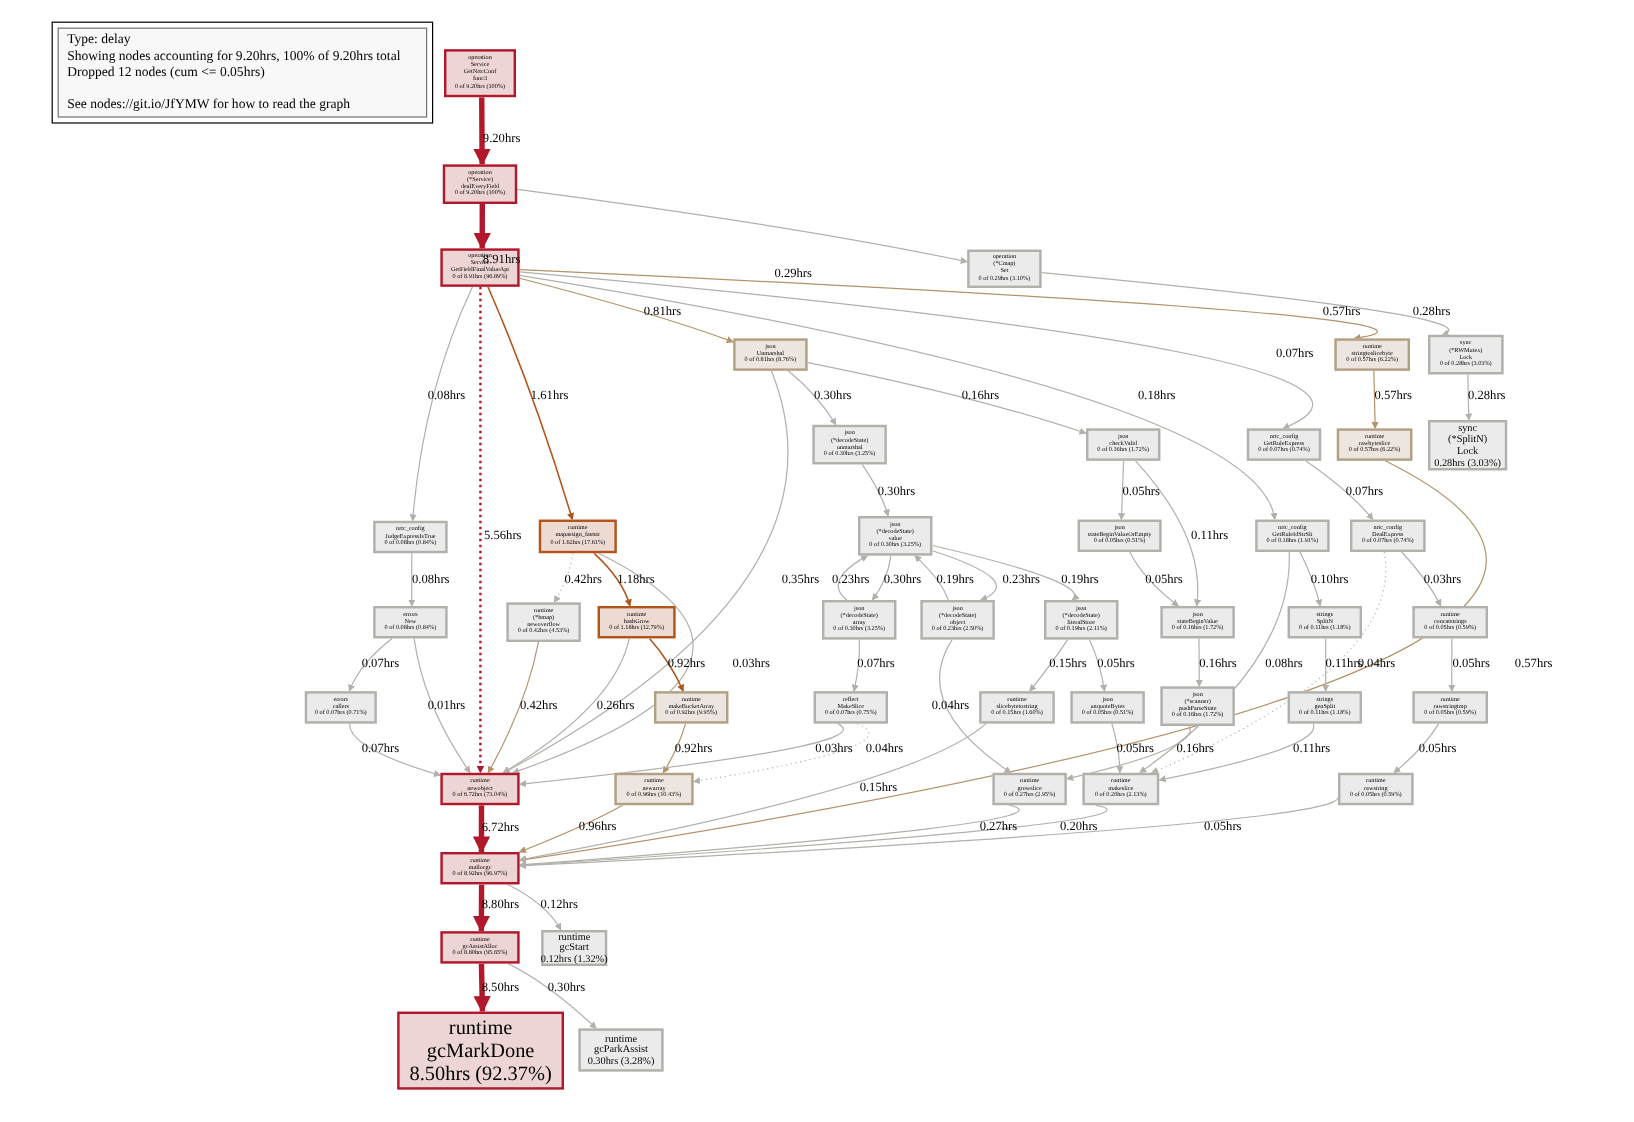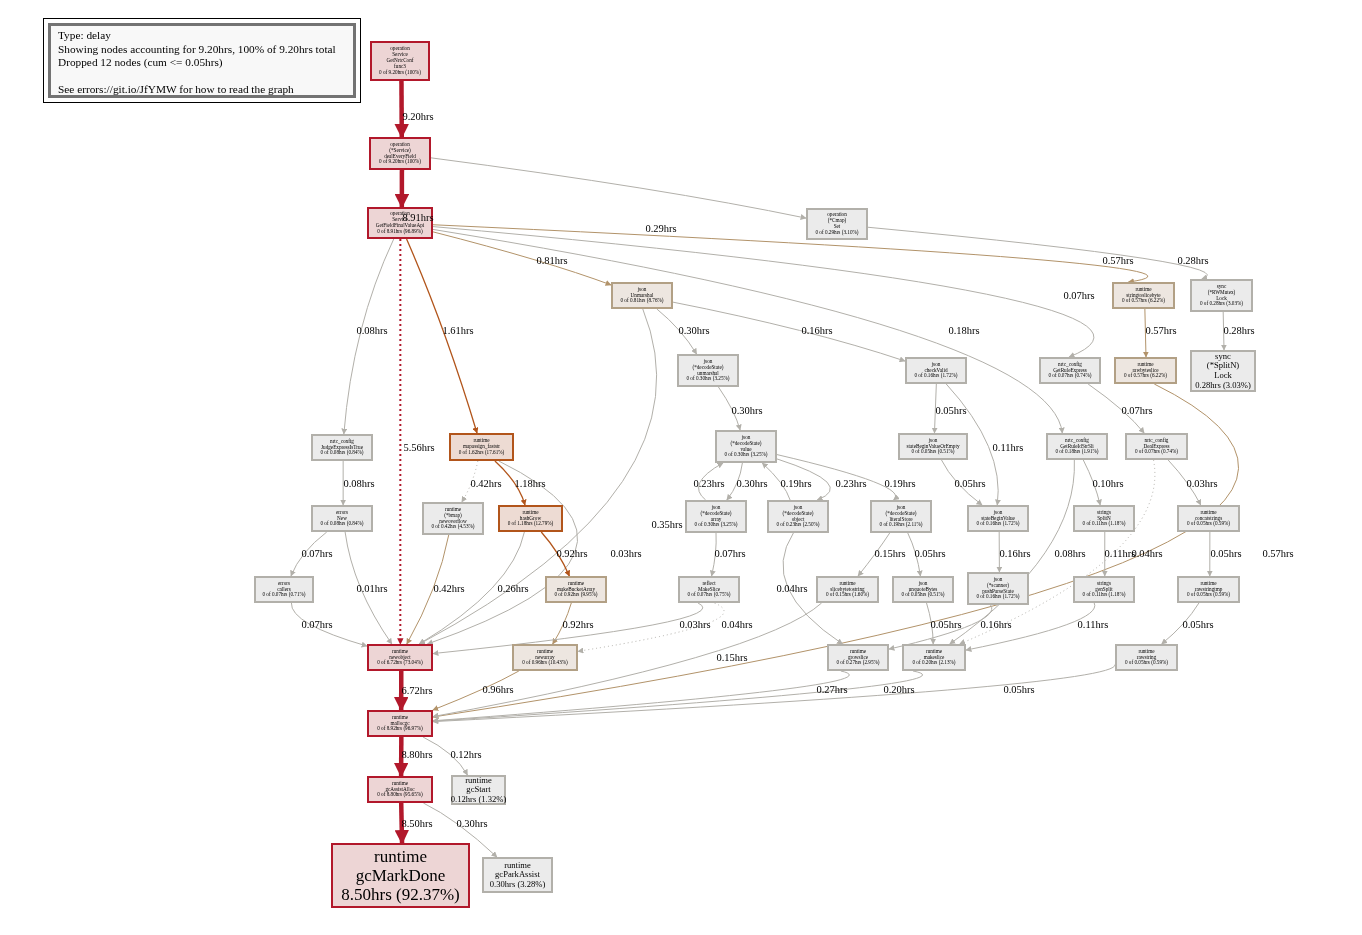--- a/index.html
+++ b/index.html
@@ -1,19 +1,19 @@
 <!DOCTYPE html>
 <html><head>
 <meta charset="utf-8">
 <style>
   html, body { margin:0; padding:0; background:#ffffff; }
   body { width:1362px; height:935px; position:relative; overflow:hidden; font-family:"Liberation Serif", "DejaVu Serif", serif; }
   #graph { position:absolute; left:0; top:0; width:1362px; height:935px; }
   .legend-box { position:absolute; left:43px; top:18px; width:316px; height:83px; border:1px solid #000; background:#fff; }
-  .legend-inner { position:absolute; left:4px; top:4px; right:4px; bottom:4px; border:3px solid #737373; background:#f8f8f8; padding:3px 7px; box-sizing:border-box; font-size:11.3px; line-height:13.6px; color:#000; }
+  .legend-inner { position:absolute; left:4px; top:4px; right:4px; bottom:4px; border:1px solid #737373; background:#f8f8f8; padding:3px 7px; box-sizing:border-box; font-size:11.3px; line-height:13.6px; color:#000; }
   .legend-inner div { white-space:nowrap; }
   .node { position:absolute; box-sizing:border-box; border:2px solid; text-align:center; display:flex; flex-direction:column; justify-content:center; align-items:center; color:#000; line-height:1.12; white-space:nowrap; }
   .node span { display:block; }
   .elabel { position:absolute; font-size:10.5px; color:#000; white-space:nowrap; transform:translate(-50%,-50%); }
 </style>
 </head>
 <body>
 
 <div id="graph">
   <svg id="edges-svg" width="1362" height="935" style="position:absolute;left:0;top:0;">
@@ -96,21 +96,21 @@
       <path d="M423.0163934426229,737 Q455.38131830601094,753 467.4583333333333,775" stroke="#b2b0aa" fill="none" stroke-width="1" marker-end="url(#arrow-cold)"></path>
       <path d="M401.2089552238806,803 L402.04761904761904,843" stroke="#b2182b" fill="none" stroke-width="4.5" marker-end="url(#arrow-hot)"></path>
       <path d="M423.3731343283582,803 Q456.9307548794489,819.5 496.90384615384613,857" stroke="#b2b0aa" fill="none" stroke-width="1" marker-end="url(#arrow-cold)"></path>
     </svg>
   <div class="legend-box">
     <div class="legend-inner">
       <div>Type: delay</div>
       <div>Showing nodes accounting for 9.20hrs, 100% of 9.20hrs total</div>
       <div>Dropped 12 nodes (cum &lt;= 0.05hrs)</div>
       <div>&nbsp;</div>
-      <div>See errors://git.io/JfYMW for how to read the graph</div>
+      <div>See nodes://git.io/JfYMW for how to read the graph</div>
     </div>
   </div>
   <div id="nodes-layer">
       <div class="node" style="left: 370px; top: 41px; width: 60px; height: 40px; border-color: rgb(178, 24, 43); background: rgb(237, 213, 213); border-width: 2px; font-size: 5.2px;">
         <span>operation</span>
         <span>Service</span>
         <span>GetNrtcConf</span>
         <span>func3</span>
         <span>0 of 9.20hrs (100%)</span>
       </div>
@@ -354,21 +354,21 @@
       <div class="elabel" style="left: 1193px; top: 260px;">0.28hrs</div>
       <div class="elabel" style="left: 552px; top: 260px;">0.81hrs</div>
       <div class="elabel" style="left: 1118px; top: 260px;">0.57hrs</div>
       <div class="elabel" style="left: 1079px; top: 295px;">0.07hrs</div>
       <div class="elabel" style="left: 964px; top: 330px;">0.18hrs</div>
       <div class="elabel" style="left: 372px; top: 330px;">0.08hrs</div>
       <div class="elabel" style="left: 458px; top: 330px;">1.61hrs</div>
       <div class="elabel" style="left: 419px; top: 447px; font-family: Liberation Serif, serif;">5.56hrs</div>
       <div class="elabel" style="left: 694px; top: 330px;">0.30hrs</div>
       <div class="elabel" style="left: 817px; top: 330px;">0.16hrs</div>
-      <div class="elabel" style="left: 667px; top: 483px; margin-top: 41px;">0.35hrs</div>
+      <div class="elabel" style="left: 667px; top: 483px;">0.35hrs</div>
       <div class="elabel" style="left: 1161px; top: 330px;">0.57hrs</div>
       <div class="elabel" style="left: 1239px; top: 330px;">0.28hrs</div>
       <div class="elabel" style="left: 747px; top: 410px;">0.30hrs</div>
       <div class="elabel" style="left: 951px; top: 410px;">0.05hrs</div>
       <div class="elabel" style="left: 1008px; top: 447px;">0.11hrs</div>
       <div class="elabel" style="left: 1137px; top: 410px;">0.07hrs</div>
       <div class="elabel" style="left: 1278px; top: 553px;">0.57hrs</div>
       <div class="elabel" style="left: 359px; top: 483px;">0.08hrs</div>
       <div class="elabel" style="left: 486px; top: 483px;">0.42hrs</div>
       <div class="elabel" style="left: 530px; top: 483px;">1.18hrs</div>

